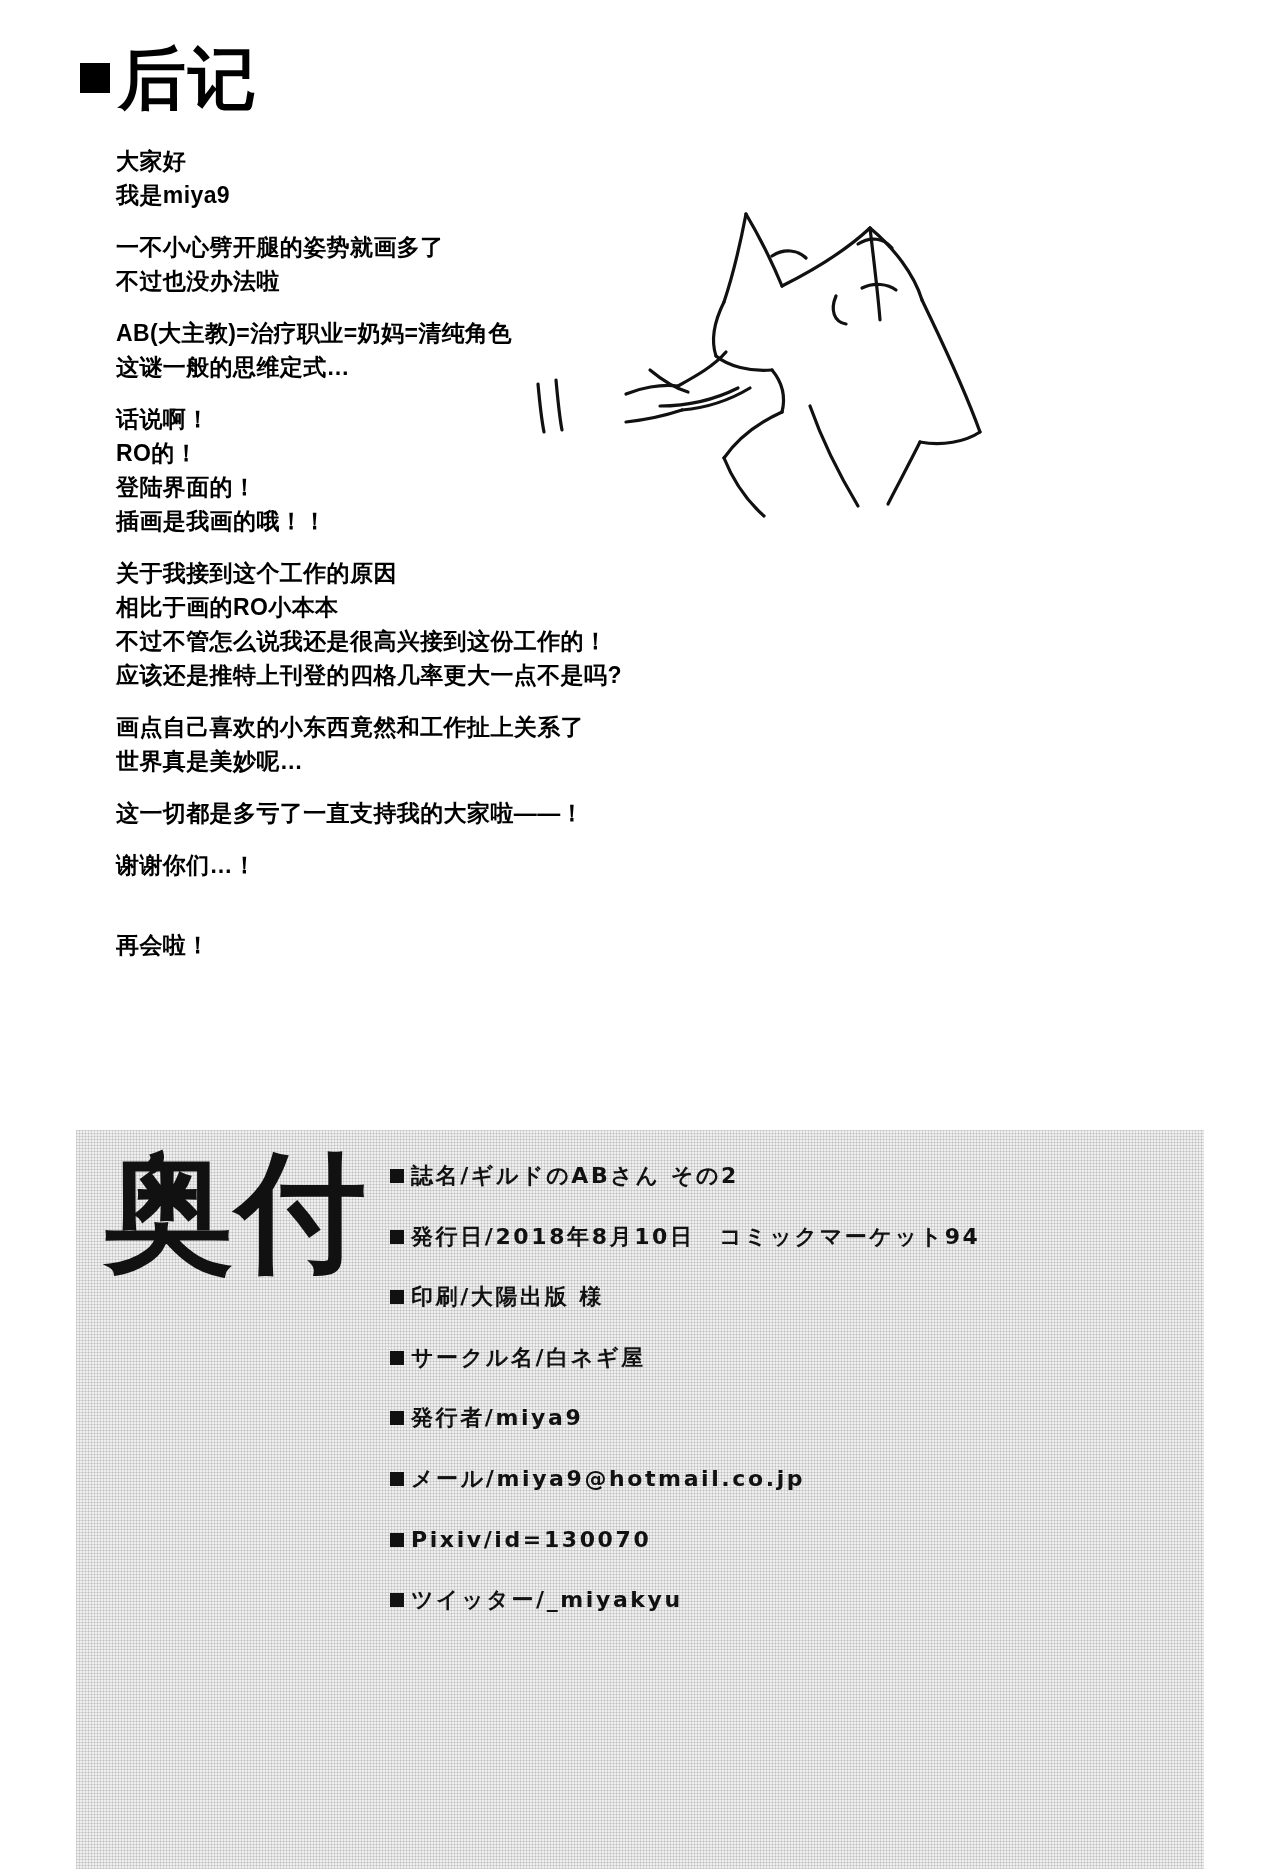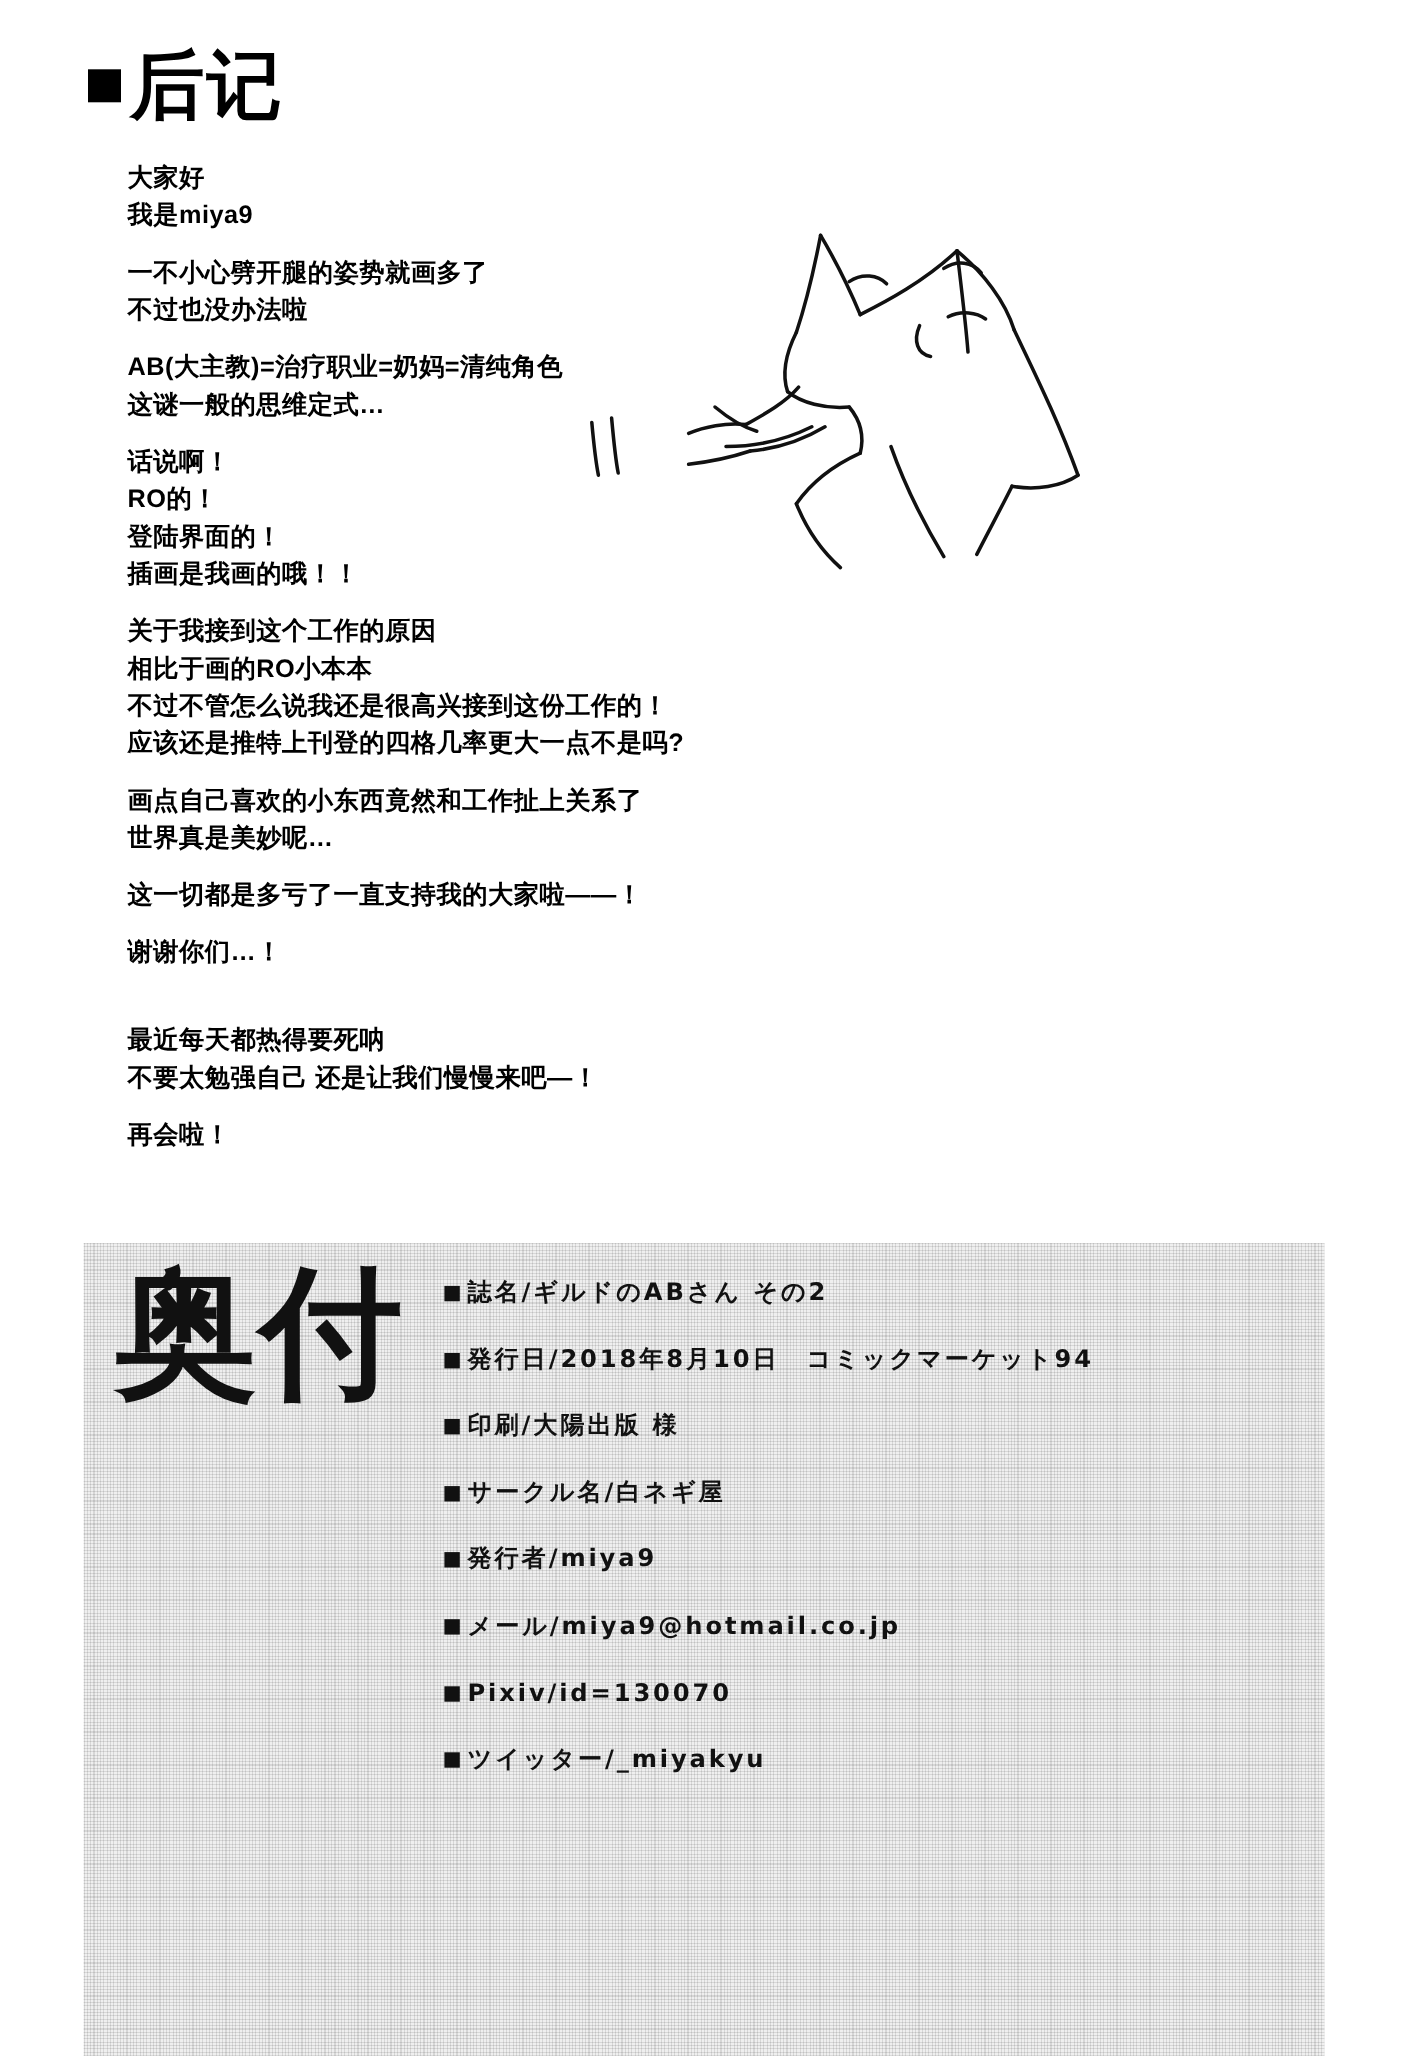--- a/index.html
+++ b/index.html
@@ -90,21 +90,21 @@
     top: 28px;
     font-family: Liberation Mono, monospace;
     font-size: 130px;
     font-weight: bold;
     line-height: 1;
     letter-spacing: 2px;
     color: #111;
   }
   .colophon-list {
     position: absolute;
-    left: 328px;
+    left: 314px;
     top: 32px;
     width: 754px;
   }
   .colophon-item {
     display: flex;
     align-items: flex-start;
     margin-bottom: 32px;
     font-family: "DejaVu Sans", sans-serif;
     font-size: 22px;
     font-weight: bold;
@@ -211,24 +211,20 @@
     <p class="para">
       <span class="line">这一切都是多亏了一直支持我的大家啦——！</span>
     </p>
 
     <p class="para">
       <span class="line">谢谢你们…！</span>
     </p>
 
     <div class="gap-big"></div>
 
-    <p class="para">
-      <span class="line">最近每天都热得要死呐</span>
-      <span class="line">不要太勉强自己 还是让我们慢慢来吧—！</span>
-    </p>
 
     <p class="para">
       <span class="line">再会啦！</span>
     </p>
 
   </div>
 
   <div class="colophon">
     <div class="colophon-title">奥付</div>
     <div class="colophon-list">

